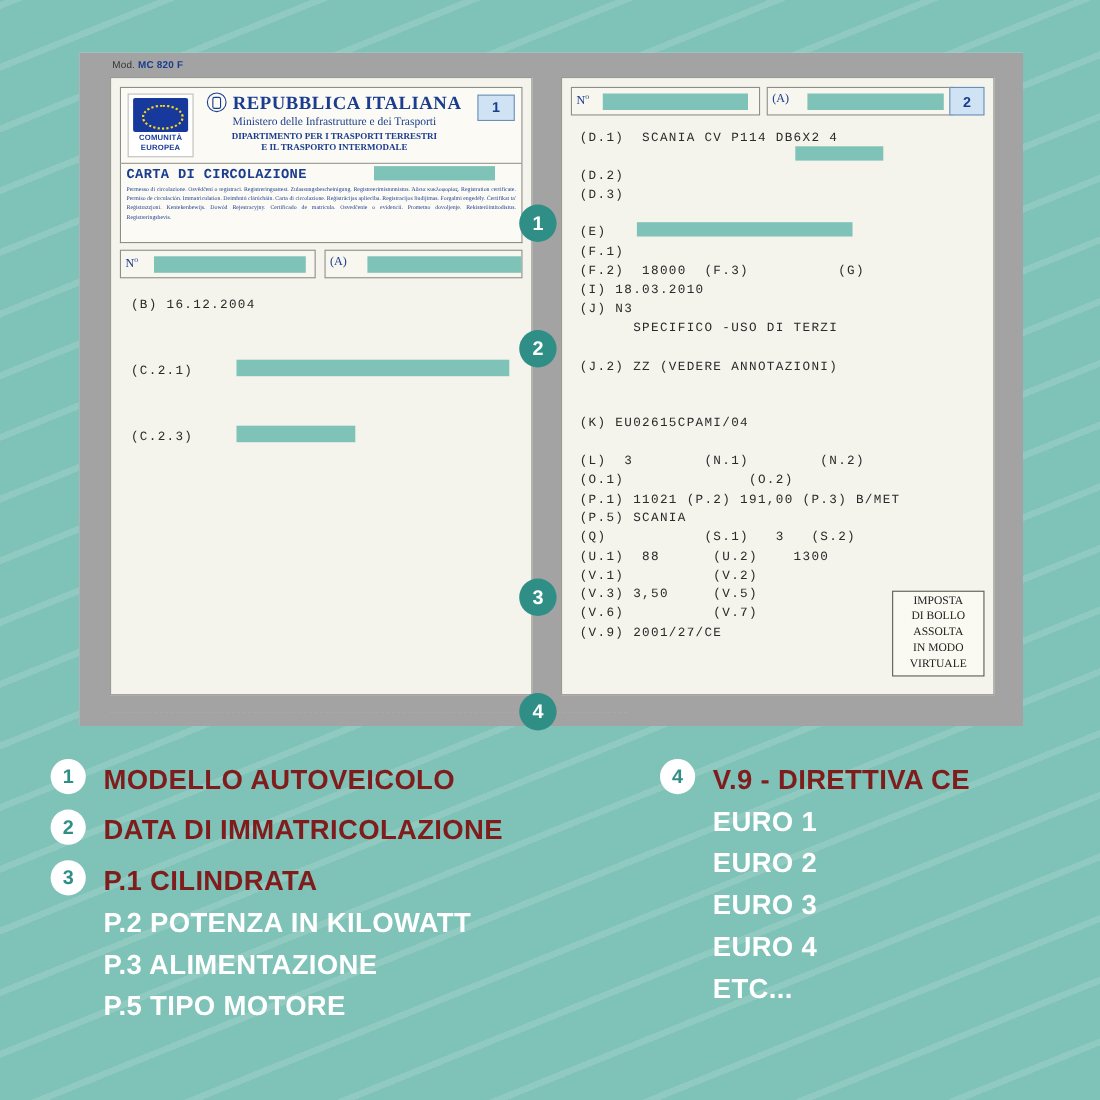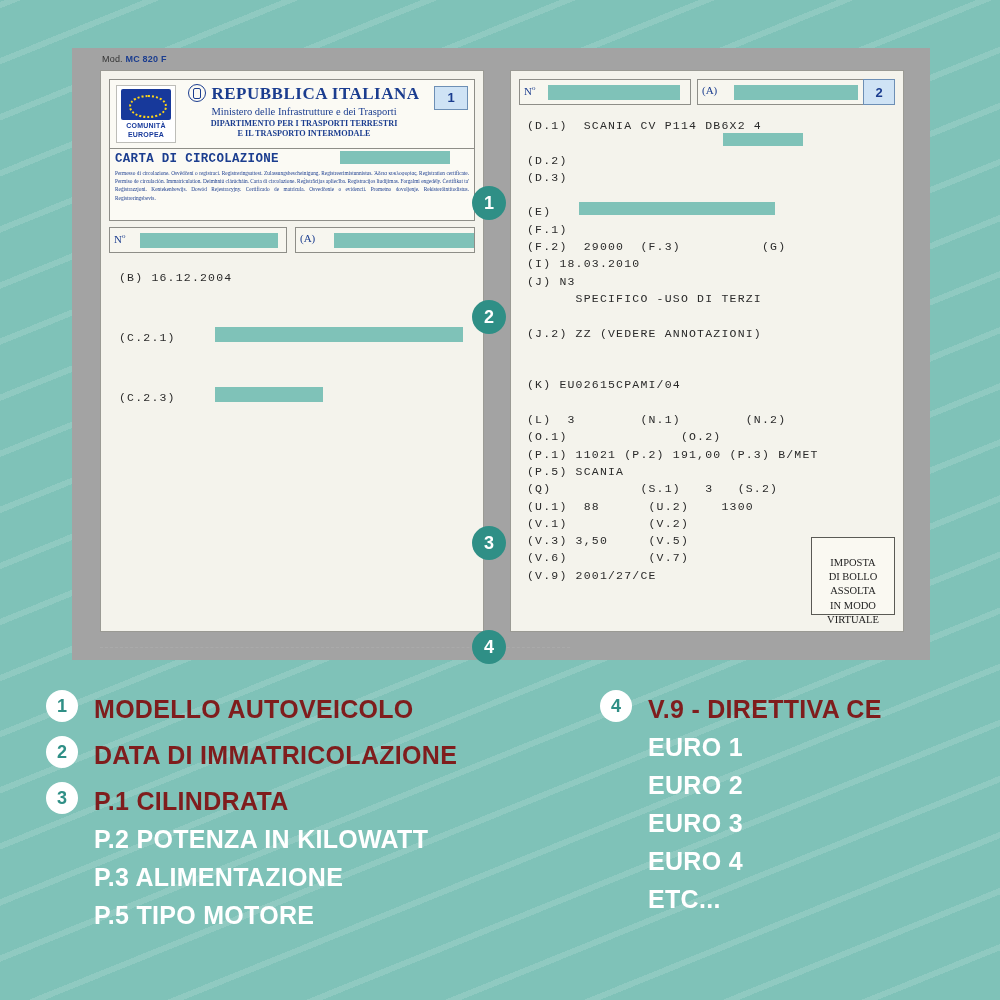--- a/index.html
+++ b/index.html
@@ -302,21 +302,21 @@
     bottom: 16px;
     width: 84px;
     height: 78px;
     border: 1px solid #5a5a55;
     background: #faf9f2;
     font-family: "Liberation Serif", serif;
     font-size: 10.5px;
     color: #222;
     text-align: center;
     line-height: 1.35;
-    padding-top: 18px;
+    padding-top: 2px;
     box-sizing: border-box;
   }
 
   .bottom-scrap {
     position: absolute;
     left: 28px;
     bottom: 0px;
     width: 470px;
     height: 12px;
     border-top: 1px dashed #aaa;
@@ -468,21 +468,21 @@
       </div>
 
       <div class="right-lines">
         <div class="rline"><span class="mono">(D.1)  SCANIA CV P114 DB6X2 4</span></div>
         <div class="rline"><span class="mono"></span><span class="bar" style="left:196px; width:80px;"></span></div>
         <div class="rline"><span class="mono">(D.2)</span></div>
         <div class="rline"><span class="mono">(D.3)</span></div>
         <div class="rline"><span class="mono"></span></div>
         <div class="rline"><span class="mono">(E)</span><span class="bar" style="left:52px; width:196px;"></span></div>
         <div class="rline"><span class="mono">(F.1)</span></div>
-        <div class="rline"><span class="mono">(F.2)  29000  (F.3)          (G)</span></div>
+        <div class="rline"><span class="mono">(F.2)  18000  (F.3)          (G)</span></div>
         <div class="rline"><span class="mono">(I) 18.03.2010</span></div>
         <div class="rline"><span class="mono">(J) N3</span></div>
         <div class="rline"><span class="mono">      SPECIFICO -USO DI TERZI</span></div>
         <div class="rline"><span class="mono"></span></div>
         <div class="rline"><span class="mono">(J.2) ZZ (VEDERE ANNOTAZIONI)</span></div>
         <div class="rline"><span class="mono"></span></div>
         <div class="rline"><span class="mono"></span></div>
         <div class="rline"><span class="mono">(K) EU02615CPAMI/04</span></div>
         <div class="rline"><span class="mono"></span></div>
         <div class="rline"><span class="mono">(L)  3        (N.1)        (N.2)</span></div>

